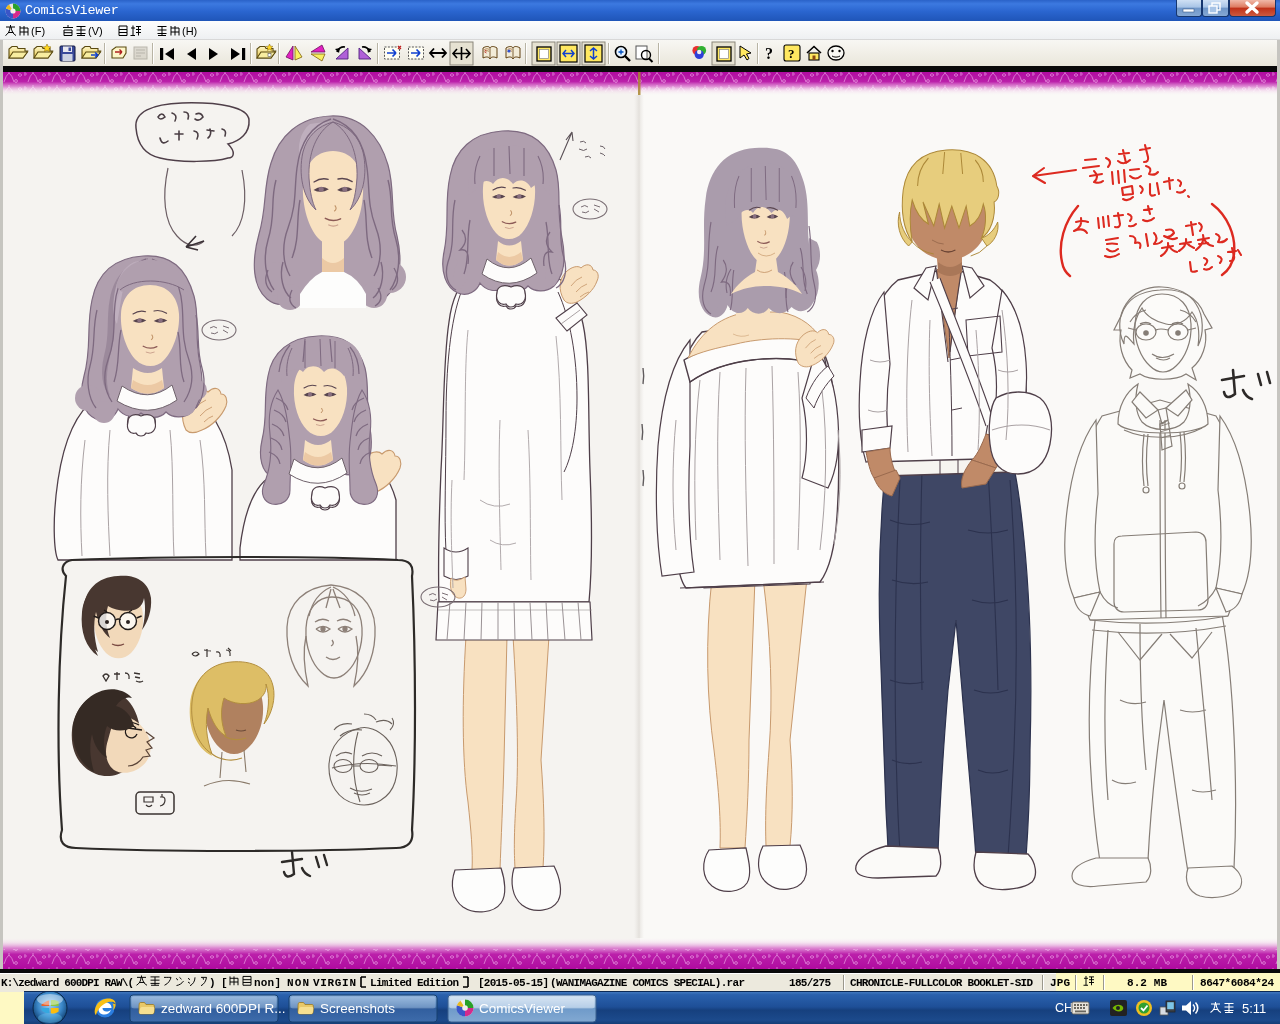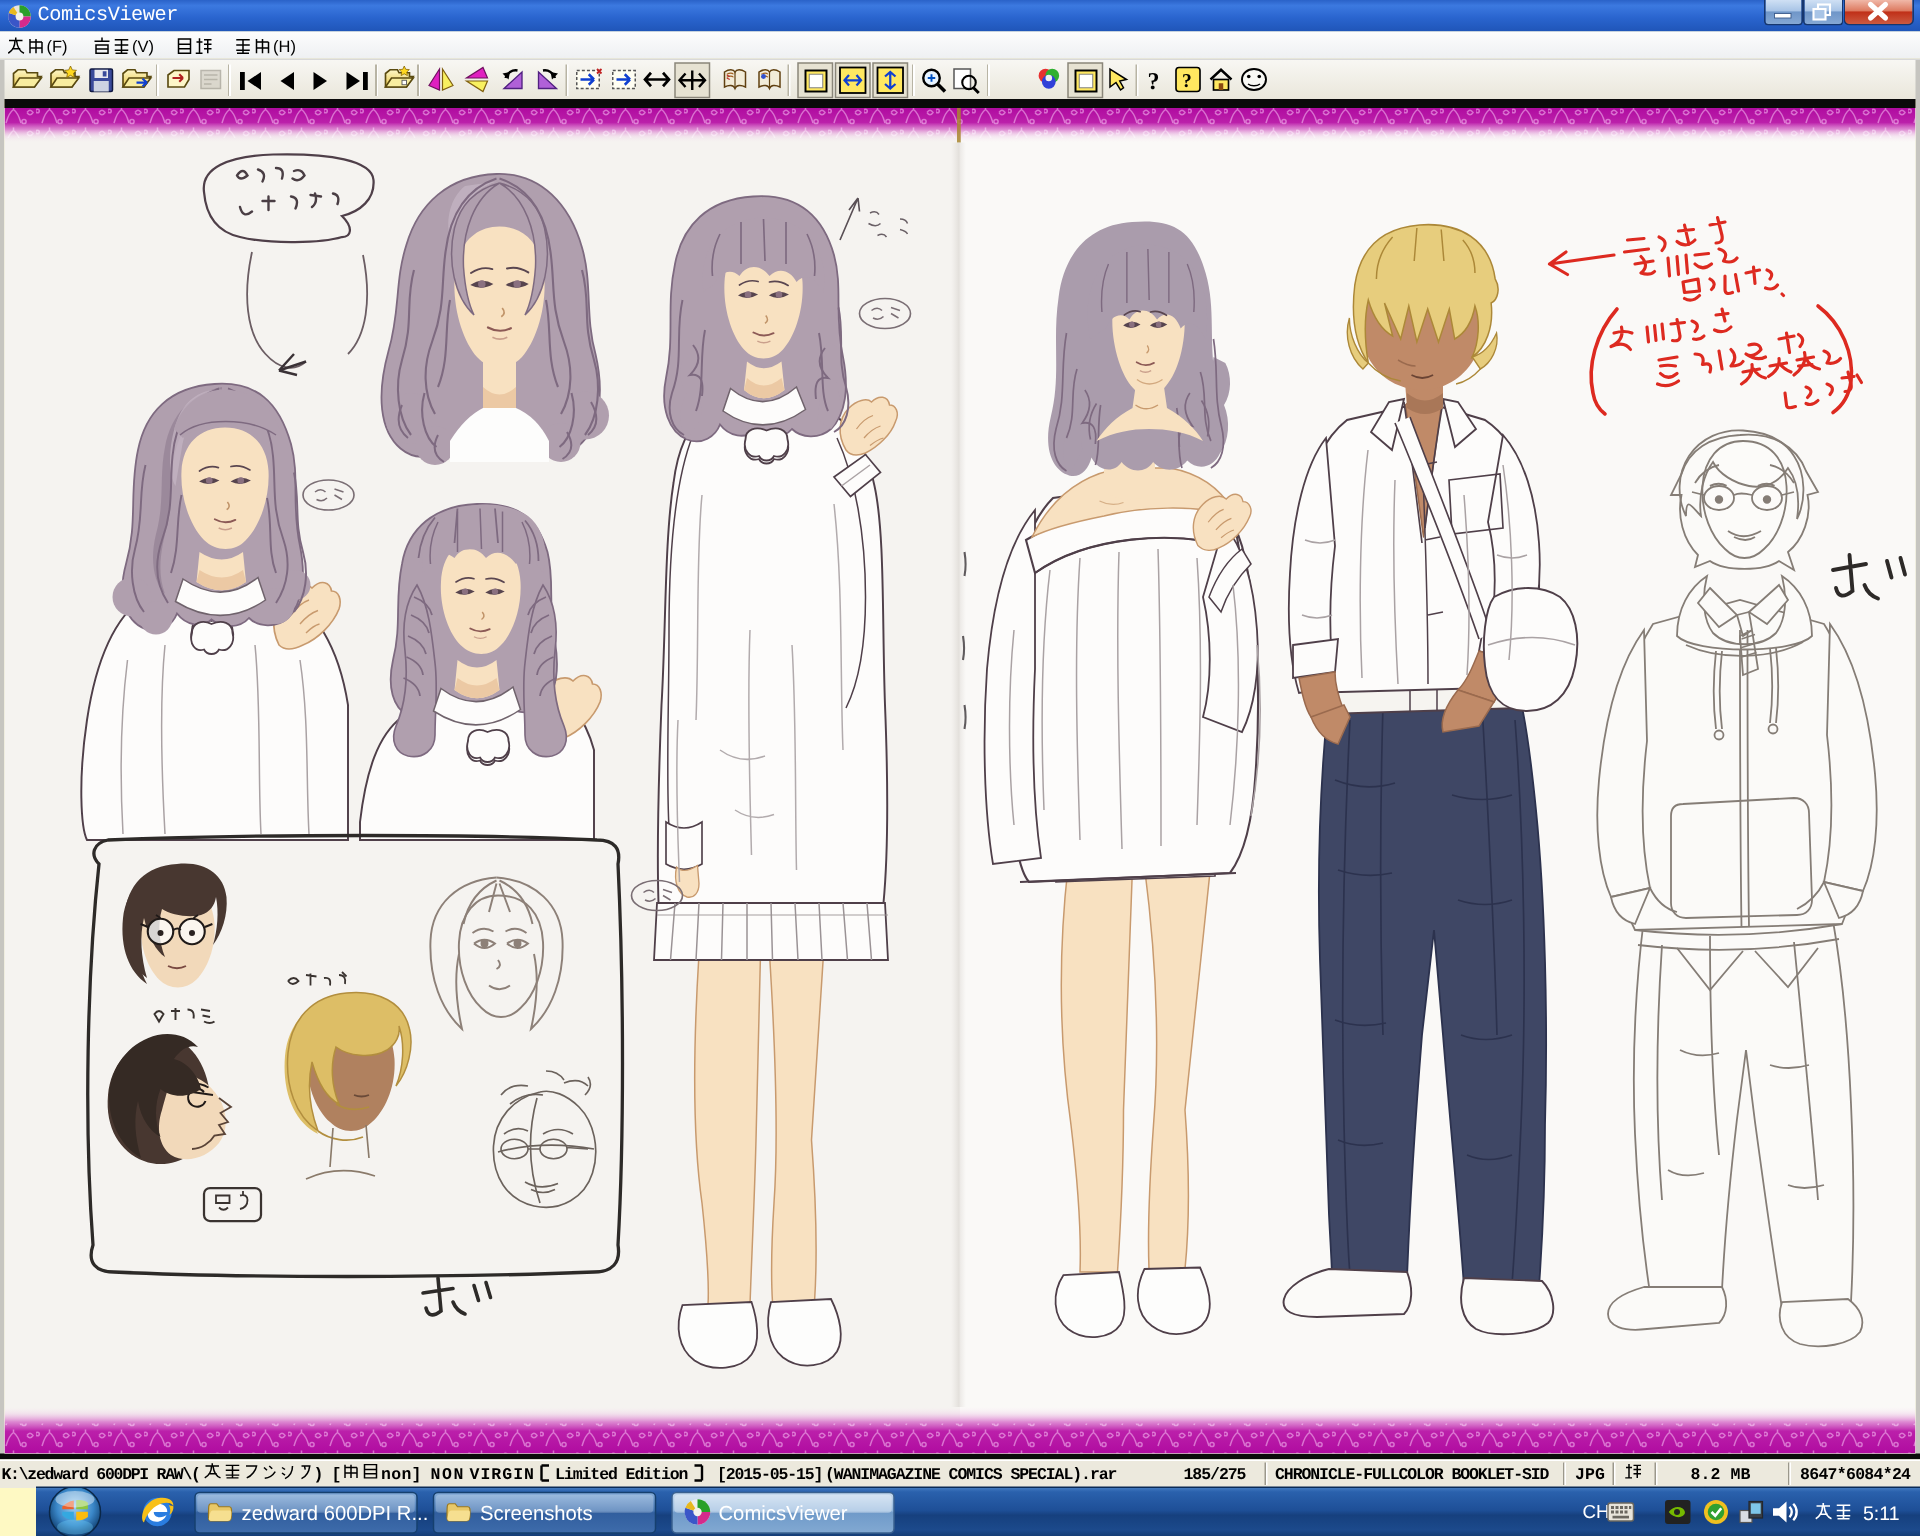--- a/index.html
+++ b/index.html
@@ -14,21 +14,21 @@
 
 #menu{position:absolute;left:0;top:21px;width:1280px;height:19px;background:linear-gradient(180deg,#fdfdfd,#eef0f2);border-bottom:1px solid #d8d8d8;box-sizing:border-box;}
 
 #tbar{position:absolute;left:0;top:40px;width:1280px;height:27px;background:linear-gradient(180deg,#f8f7f3,#e9e6da);}
 
 #bstrip{position:absolute;left:3px;top:66px;width:1274px;height:6px;background:#0a0a0a;}
 #bstrip2{position:absolute;left:0px;top:969px;width:1280px;height:4px;background:#0a0a0a;}
 
 #content{position:absolute;left:3px;top:72px;width:1274px;height:897px;background:#f8f7f4;}
 
-#status{position:absolute;left:0;top:973px;width:1280px;height:18px;background:#ece9dd;border-top:1px solid #fff;
+#status{position:absolute;left:0;top:973px;width:1056px;height:18px;background:#ece9dd;border-top:1px solid #fff;
 font-family:"Liberation Mono",monospace;font-size:12px;color:#000;}
 
 #task{position:absolute;left:0;top:991px;width:1280px;height:33px;
 background:linear-gradient(180deg,#4178be 0%,#2a61ad 8%,#1e4f97 45%,#16407e 55%,#1c4a8c 85%,#123a70 100%);border-top:1px solid #0b2a56;margin-left:24px;}
 </style></head><body>
 <div id="scr">
   <div id="title">
     <svg style="position:absolute;left:5px;top:3px" width="16" height="16" viewBox="0 0 16 16">
       <circle cx="8" cy="8" r="7.5" fill="#e8e4de"></circle>
       <path d="M8 8 L8 .5 A7.5 7.5 0 0 1 15.5 8 Z" fill="#2aa02a"></path>

